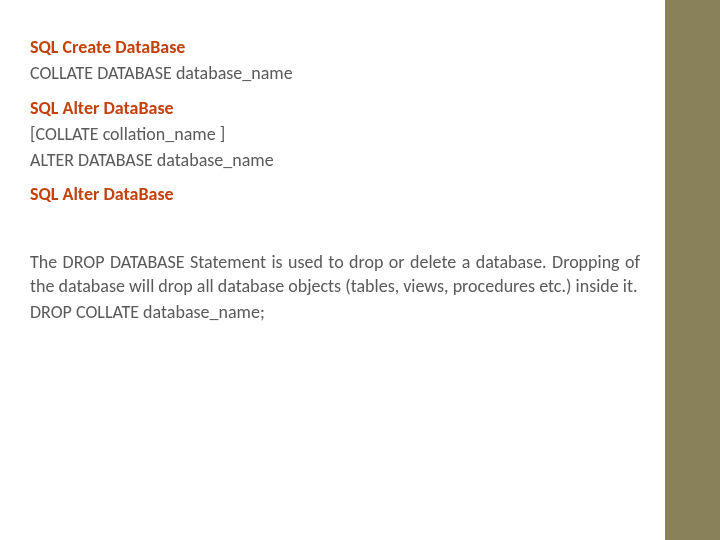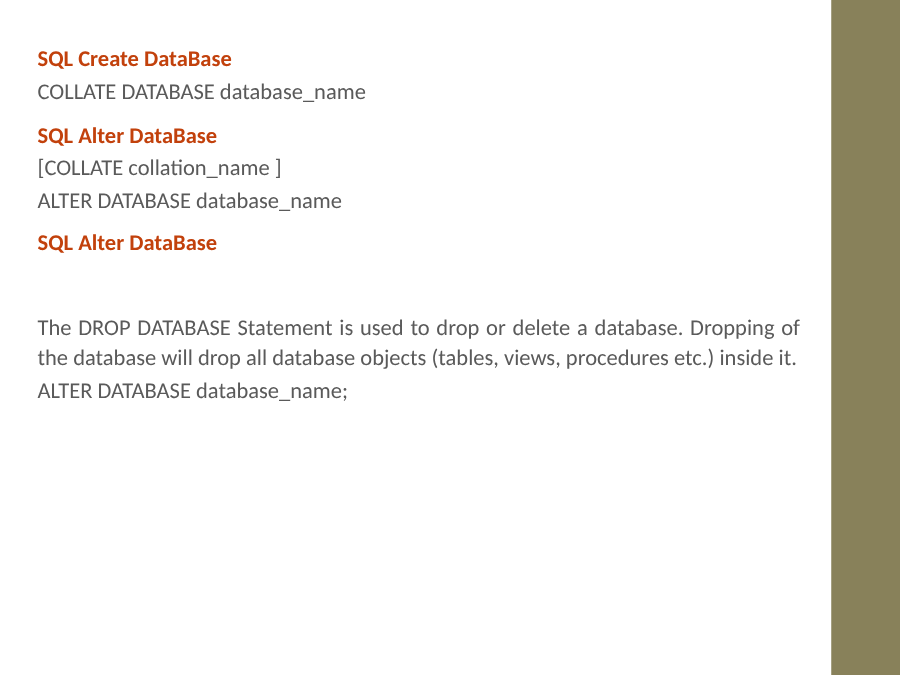--- a/index.html
+++ b/index.html
@@ -59,15 +59,15 @@
 
   <div class="heading">SQL Create DataBase</div>
   <div class="para">COLLATE DATABASE database_name</div>
 
   <div class="heading big-gap">SQL Alter DataBase</div>
   <div class="para">[COLLATE collation_name ]</div>
   <div class="para">ALTER DATABASE database_name</div>
 
   <div class="heading big-gap">SQL Alter DataBase</div>
   <div class="para justify">The DROP DATABASE Statement is used to drop or delete a database. Dropping of the database will drop all database objects (tables, views, procedures etc.) inside it.</div>
-  <div class="para">ALTER DATABASE database_name;</div>
+  <div class="para">DROP COLLATE database_name;</div>
 
 </div>
 
 </body></html>

